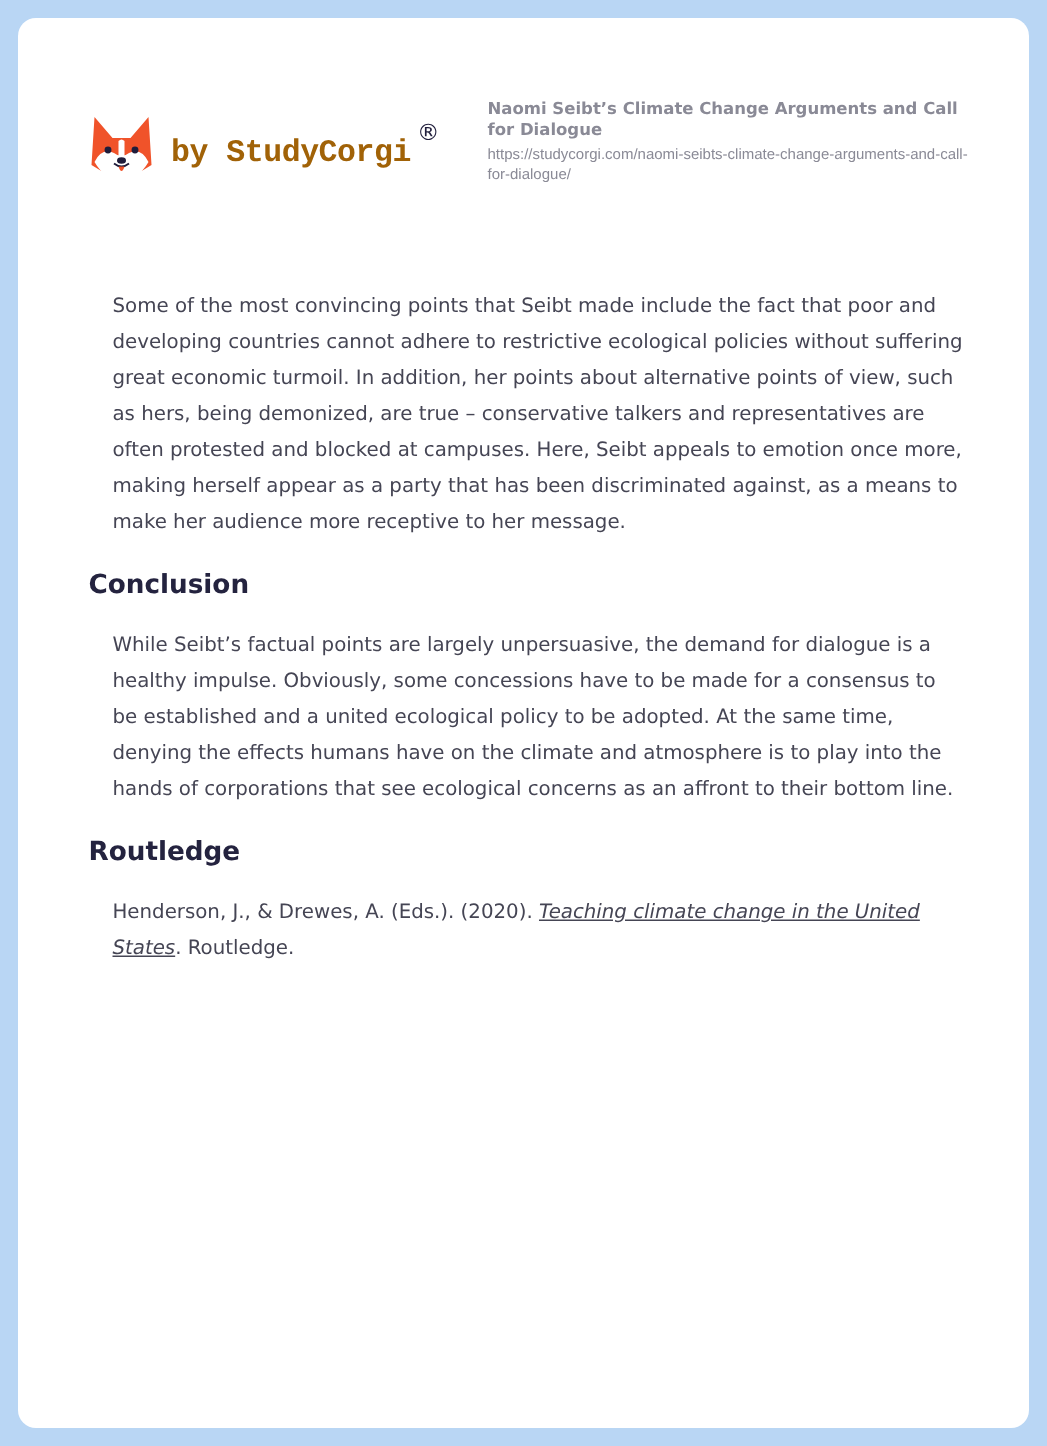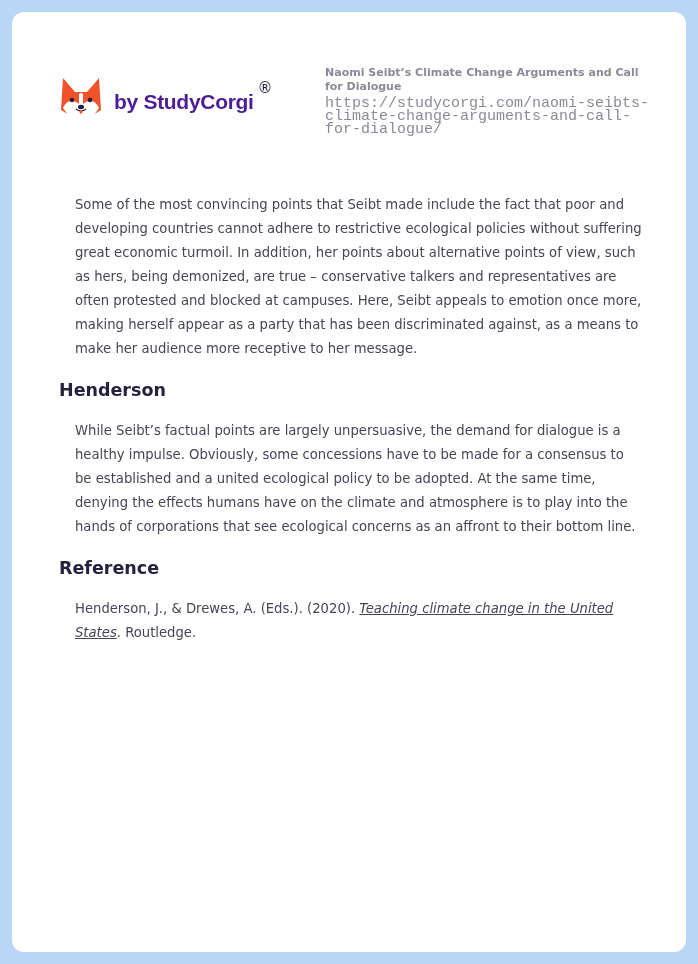--- a/index.html
+++ b/index.html
@@ -19,24 +19,24 @@
   }
   .logo {
     position: absolute;
     left: 48px; top: 64px;
     display: flex; align-items: center;
   }
   .logo-icon { width: 42px; height: 46px; }
   .logo-text {
     margin-left: 12px;
     margin-top: 6px;
-    font-family: Liberation Sans, sans-serif;
+    font-family: Liberation Mono, monospace;
     font-weight: bold;
     font-size: 21px;
-    color: #4c1d95;
+    color: #a16207;
     letter-spacing: -0.3px;
     text-align: center;
   }
   .logo-reg {
     font-family: "DejaVu Sans", sans-serif;
     font-size: 15px;
     color: #1f1d3b;
     position: relative;
     top: -11px;
     margin-left: 4px;
@@ -49,22 +49,22 @@
   }
   .header-title {
     font-family: "DejaVu Sans", sans-serif;
     font-weight: bold;
     font-size: 11px;
     line-height: 14px;
     color: #8a8a96;
   }
   .header-url {
     margin-top: 3px;
-    font-family: Liberation Mono, monospace;
-    font-size: 15px;
+    font-family: Liberation Sans, sans-serif;
+    font-size: 10px;
     line-height: 13px;
     color: #8a8a96;
   }
   .content {
     position: absolute;
     left: 47px; top: 165px;
     width: 600px;
     font-family: "DejaVu Sans", sans-serif;
     color: #454554;
   }
@@ -114,20 +114,20 @@
   </div>
 
   <div class="header-meta">
     <div class="header-title">Naomi Seibt’s Climate Change Arguments and Call for Dialogue</div>
     <div class="header-url">https://studycorgi.com/naomi-seibts-climate-change-arguments-and-call-for-dialogue/</div>
   </div>
 
   <div class="content">
     <p>Some of the most convincing points that Seibt made include the fact that poor and developing countries cannot adhere to restrictive ecological policies without suffering great economic turmoil. In addition, her points about alternative points of view, such as hers, being demonized, are true – conservative talkers and representatives are often protested and blocked at campuses. Here, Seibt appeals to emotion once more, making herself appear as a party that has been discriminated against, as a means to make her audience more receptive to her message.</p>
 
-    <h2>Henderson</h2>
+    <h2>Conclusion</h2>
     <p>While Seibt’s factual points are largely unpersuasive, the demand for dialogue is a healthy impulse. Obviously, some concessions have to be made for a consensus to be established and a united ecological policy to be adopted. At the same time, denying the effects humans have on the climate and atmosphere is to play into the hands of corporations that see ecological concerns as an affront to their bottom line.</p>
 
-    <h2>Reference</h2>
+    <h2>Routledge</h2>
     <p><span>Henderson, J., &amp; Drewes, A. (Eds.). (2020). </span><span class="ref-italic">Teaching climate change in the United States</span><span>. Routledge.</span></p>
   </div>
 
 </div>
 
 </body></html>

